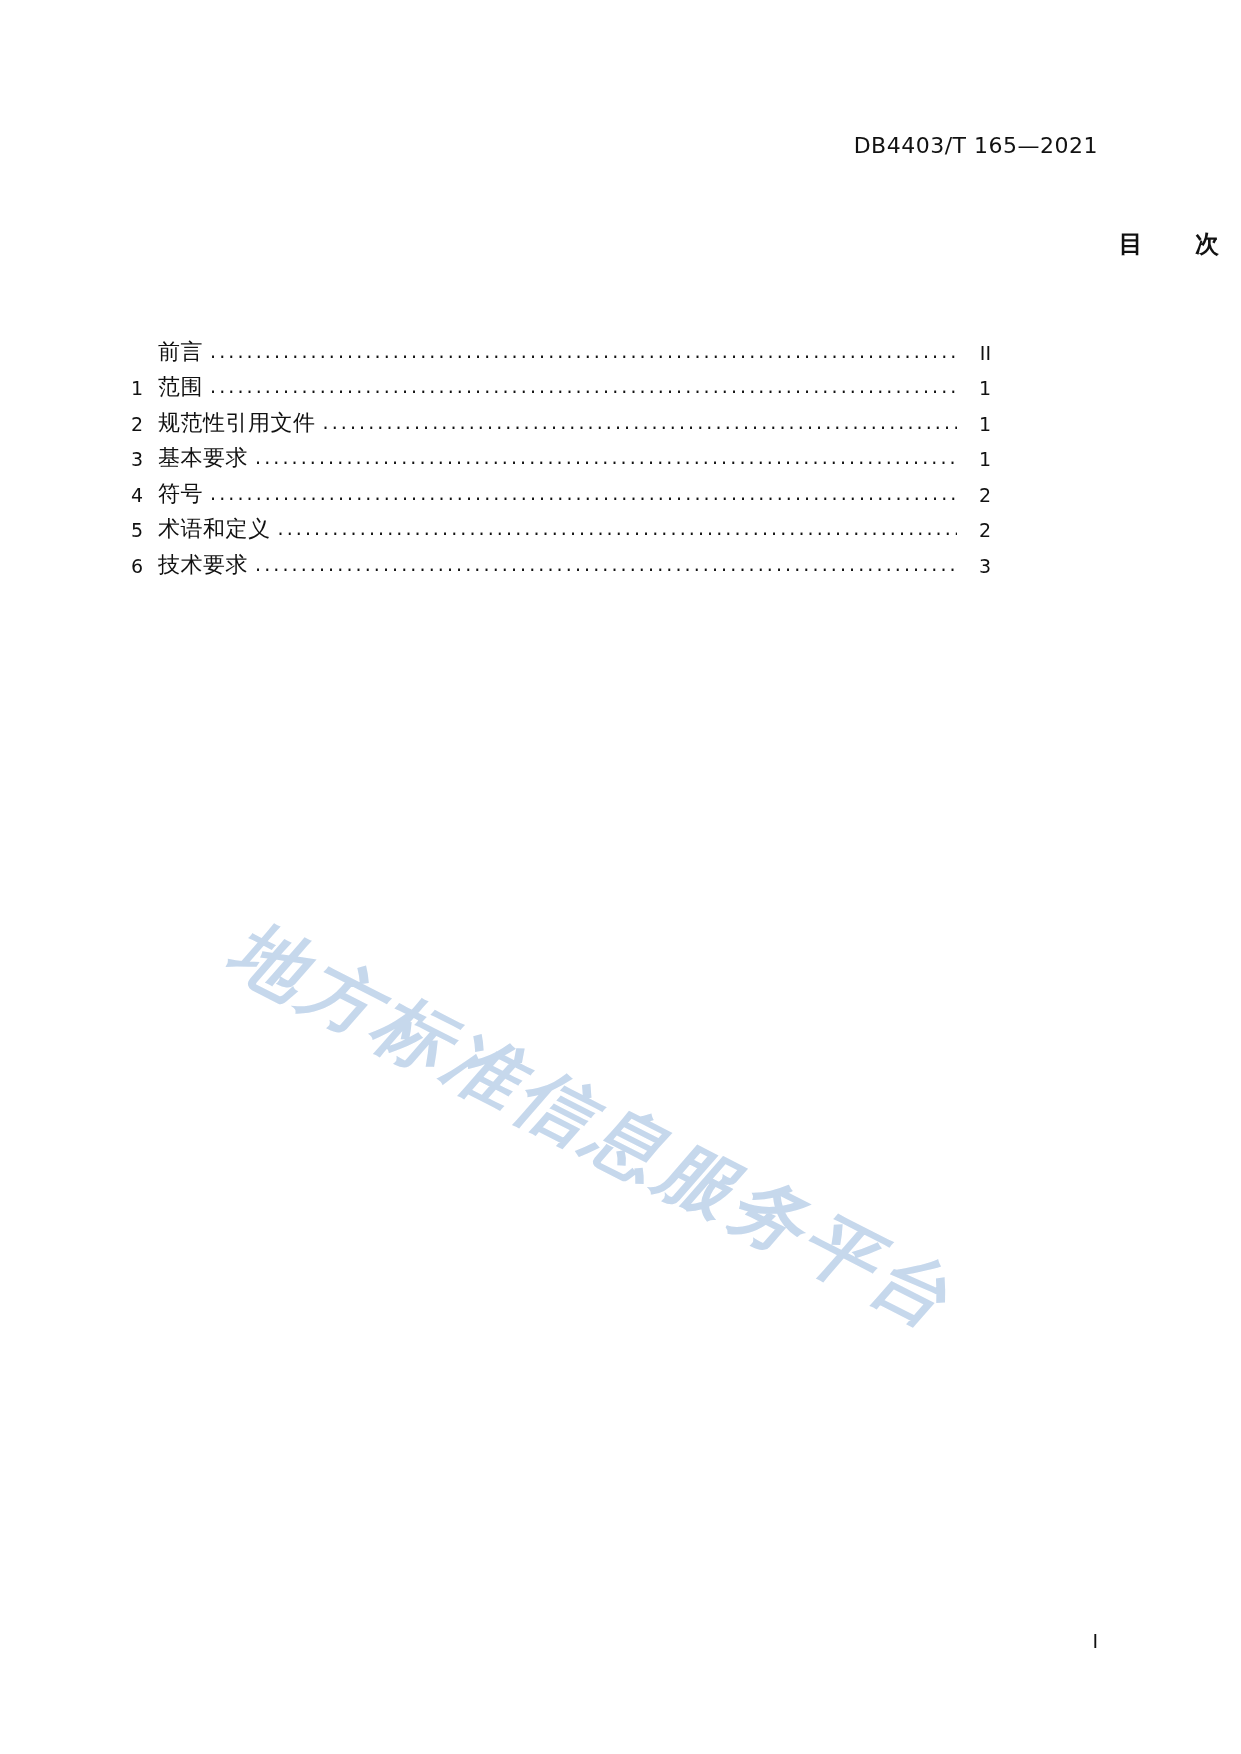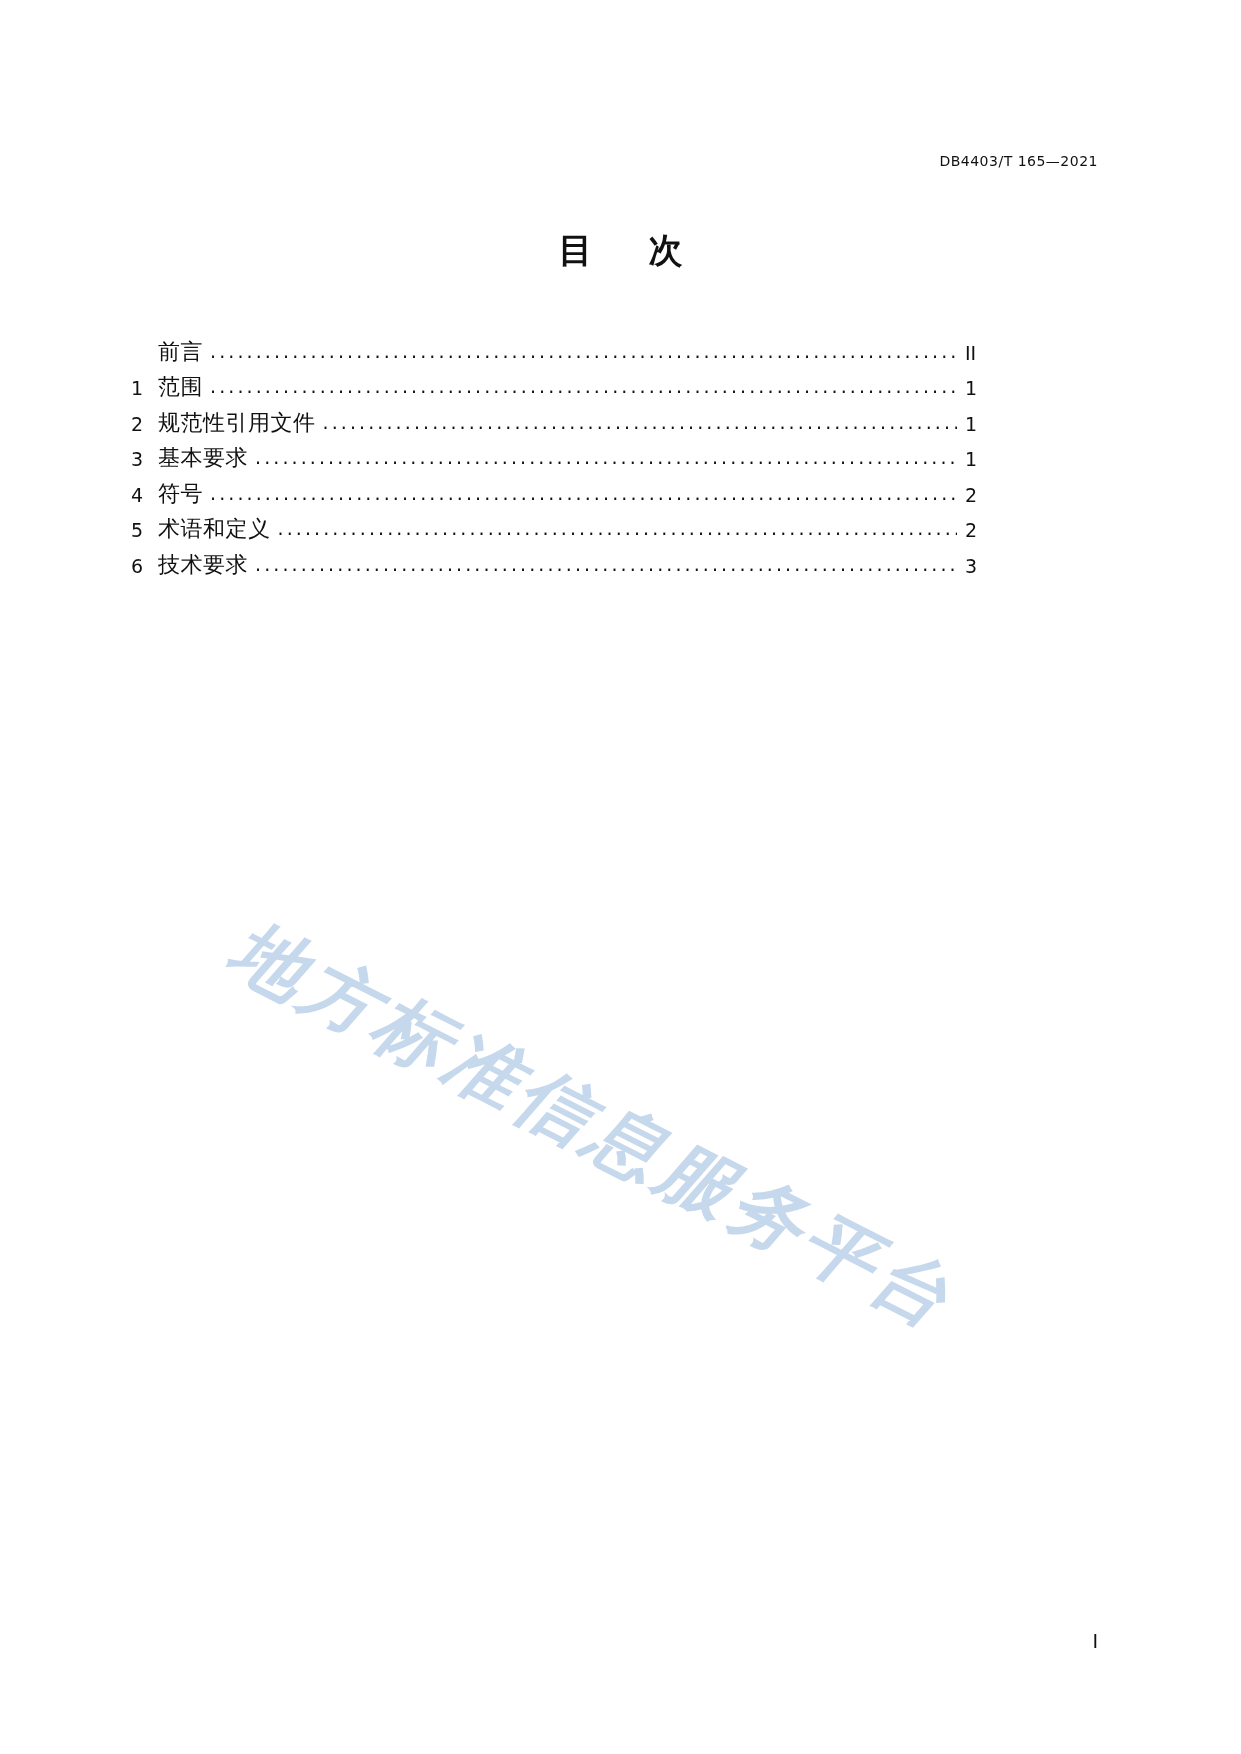--- a/index.html
+++ b/index.html
@@ -18,35 +18,34 @@
   .page {
     position: absolute;
     inset: 0;
     background: #fff;
   }
   .std-number {
     position: absolute;
     top: 133px;
     right: 143px;
     font-family: "DejaVu Sans", sans-serif;
-    font-size: 14px;
+    font-size: 22px;
     letter-spacing: 0.5px;
     color: #111;
     white-space: nowrap;
-    margin-top: 20px;
   }
   .toc-title {
     position: absolute;
     top: 228px;
     left: 0;
     width: 100%;
-    text-align: center;
+    text-align: right;
     font-family: "DejaVu Sans", sans-serif;
     font-weight: bold;
-    font-size: 34px;
+    font-size: 24px;
     letter-spacing: 22px;
     text-indent: 22px;
     color: #111;
   }
   .toc {
     position: absolute;
     top: 327px;
     left: 131px;
     width: 860px;
   }
@@ -79,21 +78,21 @@
     font-family: "DejaVu Sans", sans-serif;
     font-size: 19px;
     letter-spacing: 3.1px;
     color: #111;
     transform: translateY(-2px);
   }
   .toc-page {
     flex: 0 0 auto;
     padding-left: 8px;
     min-width: 26px;
-    text-align: left;
+    text-align: right;
     font-family: "DejaVu Sans", sans-serif;
     font-size: 19px;
   }
   .page-folio {
     position: absolute;
     bottom: 102px;
     right: 143px;
     font-family: "DejaVu Sans", sans-serif;
     font-size: 19px;
     color: #111;

